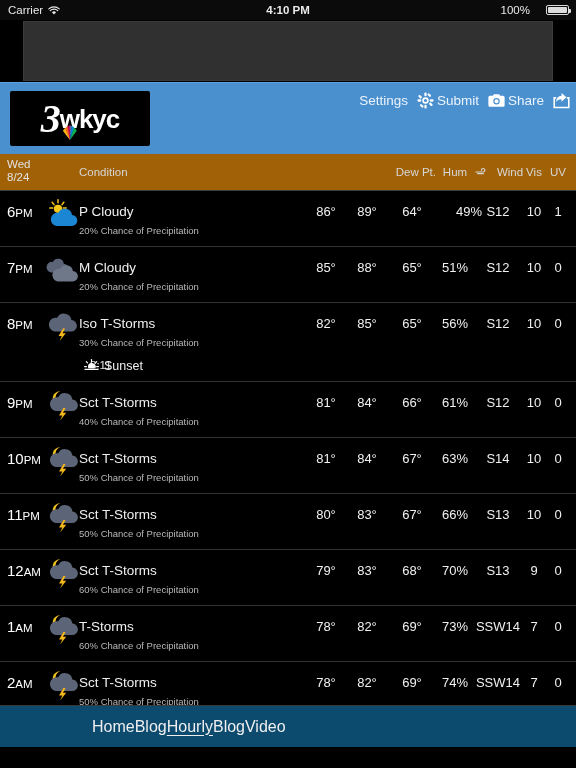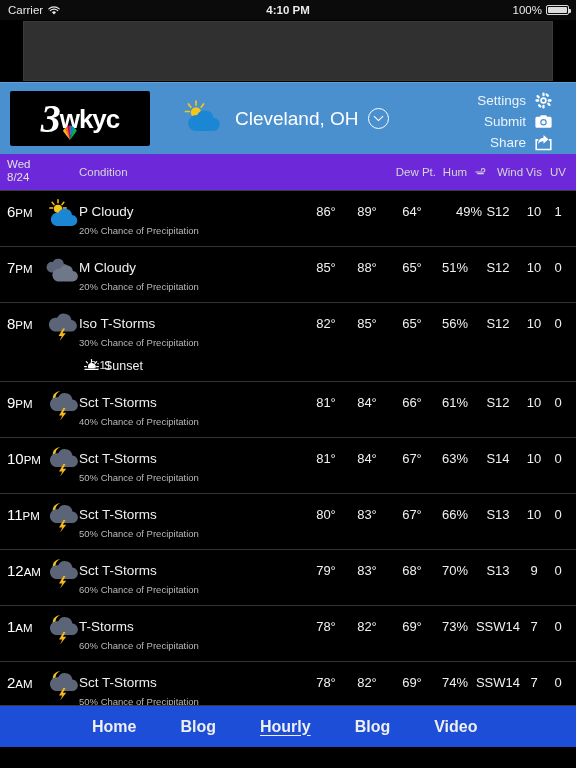--- a/index.html
+++ b/index.html
@@ -10,21 +10,21 @@
     -webkit-font-smoothing:antialiased;
   }
 
   
   .statusbar{
     position:relative;height:20px;background:#0b0b0b;
     display:flex;align-items:center;font-size:11.5px;color:#e9e9e9;
   }
   .sb-left{position:absolute;left:8px;display:flex;align-items:center;gap:5px;}
   .sb-center{position:absolute;left:0;right:0;text-align:center;font-weight:bold;font-size:11.5px;}
-  .sb-right{position:absolute;right:7px;display:flex;align-items:center;gap:4px;}
+  .sb-right{position:absolute;right:7px;display:flex;align-items:center;gap:16px;}
   .wifi{display:inline-block;width:12px;height:10px;position:relative;top:1px;}
   .batt{display:inline-block;width:23px;height:10px;border:1px solid #dcdcdc;border-radius:2px;position:relative;}
   .batt::after{content:"";position:absolute;right:-3px;top:3px;width:2px;height:4px;background:#dcdcdc;border-radius:0 1px 1px 0;}
   .batt i{position:absolute;left:1px;top:1px;bottom:1px;right:1px;background:#dcdcdc;border-radius:1px;display:block;}
 
   
   .adwrap{height:62px;background:#000;display:flex;align-items:center;justify-content:center;}
   .adbox{width:530px;height:60px;background:#303030;border:1px solid #3a3a3a;}
 
   
@@ -50,28 +50,28 @@
   .loc-name{font-size:19px;color:#fff;}
   .chev{
     width:21px;height:21px;border:1.6px solid #fff;border-radius:50%;
     display:inline-flex;align-items:center;justify-content:center;
   }
   .chev::before{
     content:"";width:6px;height:6px;border-right:1.6px solid #fff;border-bottom:1.6px solid #fff;
     transform:rotate(45deg) translate(-1.5px,-1.5px);
   }
 
-  .hdr-actions{position:absolute;right:24px;top:8px;display:flex;flex-direction:column;gap:3px;}
+  .hdr-actions{position:absolute;right:6px;top:8px;display:flex;flex-direction:row;gap:3px;}
   .hdr-act{display:flex;align-items:center;justify-content:flex-end;gap:9px;height:18px;}
   .hdr-act span{font-size:13.5px;color:#ebf3fb;}
   .hdr-act .ico{width:17px;height:17px;display:flex;align-items:center;justify-content:center;}
 
   
   .colhead{
-    position:relative;height:37px;background:#6d28d9;border-bottom:1px solid #3c3c3c;
+    position:relative;height:37px;background:#a16207;border-bottom:1px solid #3c3c3c;
     font-size:11.5px;color:#d6d6d6;
   }
   .colhead .daycell{position:absolute;left:7px;top:4px;line-height:13px;font-size:11.5px;color:#e2e2e2;}
   .colhead .cond{position:absolute;left:79px;top:12px;}
   .colhead .c{position:absolute;top:12px;text-align:center;}
 
   
   .scroller{height:514px;overflow:hidden;background:#000;}
   .row{position:relative;border-bottom:1px solid #333333;background:#000;}
   .row.h1{height:56px;}
@@ -82,22 +82,22 @@
   .cond-name{position:absolute;left:79px;top:13px;font-size:13.5px;color:#f0f0f0;}
   .precip{position:absolute;left:79px;top:34px;font-size:9.5px;color:#b9b9b9;}
   .sunrow{position:absolute;left:0;top:56px;height:22px;}
   .suntime{position:absolute;left:46px;top:0;font-size:11.5px;color:#e2e2e2;padding-left:44px;}
   .sunicon{position:absolute;left:84px;top:0px;width:15px;height:15px;}
   .sunlabel{position:absolute;left:104px;top:0px;font-size:12.5px;color:#f0f0f0;}
   .val{position:absolute;top:13px;font-size:13px;color:#f0f0f0;text-align:center;}
 
   
   .tabbar{
-    height:42px;background:#1d4ed8;border-top:1px solid #3a3a3a;
-    display:flex;align-items:center;padding-left:92px;gap:44px;font-weight:bold;
+    height:42px;background:#0c4a6e;border-top:1px solid #3a3a3a;
+    display:flex;align-items:center;padding-left:92px;
   }
   .tab{font-size:16px;color:#efefef;}
   .tab.active{text-decoration:underline;text-underline-offset:3px;}
 </style>
 </head>
 <body>
 
 <div class="statusbar">
   <div class="sb-left">
     <span>Carrier</span>
@@ -135,37 +135,20 @@
           <path d="M0 0 L-1 -14 A5 5 0 0 0 -5 -11 Z" fill="#f37021"></path>
           <path d="M0 0 L0.2 -14.5 A5 5 0 0 0 -2.6 -13.6 Z" fill="#cc004c"></path>
           <path d="M0 0 L2 -14 A5 5 0 0 0 -0.4 -14.6 Z" fill="#6460aa"></path>
           <path d="M0 0 L4.5 -12 A5.4 5.4 0 0 0 1.6 -14.1 Z" fill="#0089d0"></path>
           <path d="M0 0 L6.8 -9.3 A6 6 0 0 0 4.1 -12.2 Z" fill="#0db14b"></path>
         </g>
       </svg>
     </span>
   </div>
 
-  <div class="loc">
-    <span>
-      <svg viewBox="0 0 44 34" width="44" height="34">
-        <g stroke="#f5c518" stroke-width="1.7" stroke-linecap="round">
-          <line x1="14" y1="1" x2="14" y2="5"></line>
-          <line x1="6.5" y1="4" x2="8.8" y2="7.2"></line>
-          <line x1="21.5" y1="4" x2="19.2" y2="7.2"></line>
-          <line x1="3.5" y1="11.5" x2="7.4" y2="11.5"></line>
-          <line x1="24.5" y1="11.5" x2="20.6" y2="11.5"></line>
-        </g>
-        <circle cx="14" cy="12.5" r="5.2" fill="#f5c518"></circle>
-        <path d="M13 31 h18 a6.6 6.6 0 0 0 0.4 -13.2 a8.6 8.6 0 0 0 -16.3 -2.6 A7.6 7.6 0 0 0 13 31 Z" fill="#1b86d4"></path>
-      </svg>
-    </span>
-    <span class="loc-name">Cleveland, OH</span>
-    <span class="chev"></span>
-  </div>
 
   <div class="hdr-actions">
     <div class="hdr-act">
       <span>Settings</span>
       <span class="ico">
         <svg viewBox="0 0 18 18" width="17" height="17">
           <path fill="#fff" d="M9 5.6a3.4 3.4 0 1 0 0 6.8 3.4 3.4 0 0 0 0-6.8zm0 5.1a1.7 1.7 0 1 1 0-3.4 1.7 1.7 0 0 1 0 3.4z"></path>
           <g fill="#fff">
             <rect x="7.8" y="0.4" width="2.4" height="4.2" rx="1.1"></rect>
             <rect x="7.8" y="13.4" width="2.4" height="4.2" rx="1.1"></rect>

